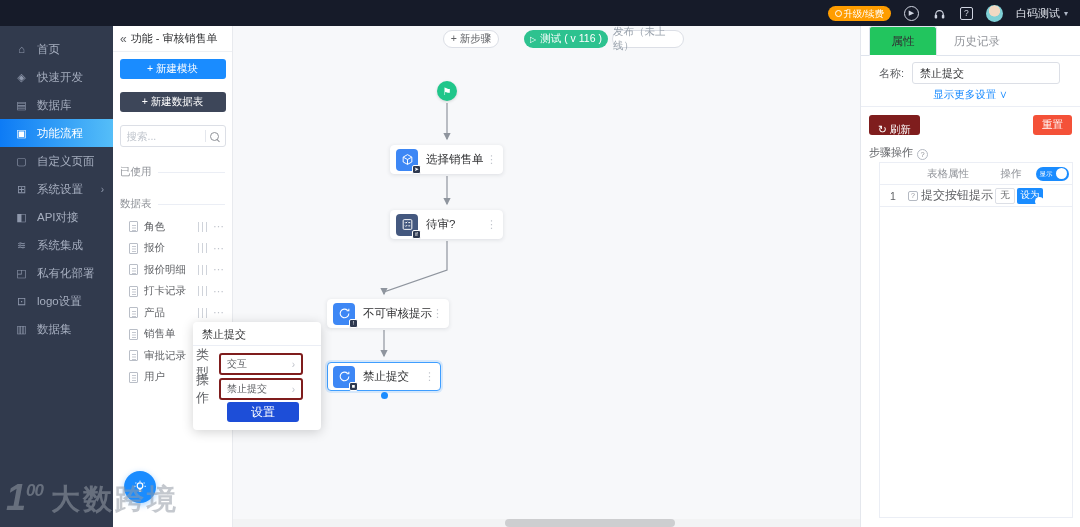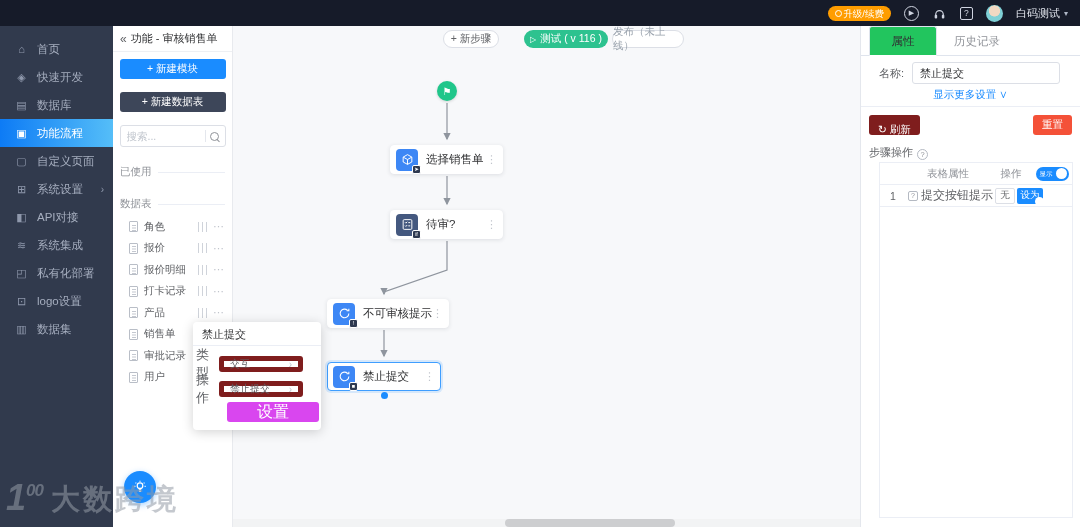--- a/index.html
+++ b/index.html
@@ -76,24 +76,24 @@
   .fnode .nmenu { margin-left:auto; margin-right:5px; color:#c0c4cc; font-size:11px; cursor:pointer; }
   .sel-dot { position:absolute; left:50%; bottom:-9px; width:7px; height:7px; margin-left:-3.5px; border-radius:50%; background:#1a8cff; }
   .hscroll-track { position:absolute; left:0; bottom:0; width:627px; height:8px; background:#f2f3f4; }
   .hscroll-thumb { position:absolute; left:272px; bottom:0; width:170px; height:8px; border-radius:4px; background:#cdced0; cursor:pointer; }
 
   
   .popup { position:absolute; left:193px; top:322px; width:128px; height:108px; background:#fff; border-radius:4px; box-shadow:0 2px 12px rgba(0,0,0,.18); z-index:30; }
   .popup-title { height:24px; line-height:24px; padding-left:9px; font-size:11px; color:#303133; border-bottom:1px solid #ebeef5; }
   .popup-row { position:absolute; left:0; width:100%; height:22px; display:flex; align-items:center; }
   .popup-row .plabel { width:23px; margin-left:3px; font-size:13px; color:#606266;font-family:Liberation Mono, monospace; }
-  .pselect { width:84px; height:16px; border:5px solid #7f1d1d; border-radius:3px; display:flex; align-items:center; padding:0 6px; cursor:pointer; }
+  .pselect { width:84px; height:22px; border:2px solid #7f1d1d; border-radius:3px; display:flex; align-items:center; padding:0 6px; cursor:pointer; }
   .pselect .pval { font-size:10px; color:#606266; }
   .pselect .parrow { margin-left:auto; color:#c0c4cc; font-size:10px; }
-  .popup-btn { position:absolute; left:34px; top:80px; width:92px; height:20px; background:#d946ef; color:#fff; border:none; border-radius:3px; font-size:16px; cursor:pointer; font-family:inherit; }
+  .popup-btn { position:absolute; left:34px; top:80px; width:72px; height:20px; background:#1d4ed8; color:#fff; border:none; border-radius:3px; font-size:12px; cursor:pointer; font-family:inherit; }
 
   
   .inspector { position:absolute; left:860px; top:26px; width:220px; height:501px; background:#fff; border-left:1px solid #e4e7ed; z-index:5; }
   .ins-tabs { position:relative; height:30px; border-bottom:1px solid #dfe4ed; }
   .ins-tab { position:absolute; top:0; height:30px; width:68px; display:flex; align-items:center; justify-content:center; font-size:11.5px; cursor:pointer; }
   .ins-tab.active { left:8px; background:#22c55e; border:1px solid #dfe4ed; border-bottom:1px solid #fff; border-radius:3px 3px 0 0; color:#303133; }
   .ins-tab.inactive { left:82px; color:#909399; }
   .name-row { position:absolute; left:0; top:36px; width:100%; display:flex; align-items:center; }
   .name-label { margin-left:18px; font-size:11px; color:#606266; }
   .name-input { margin-left:8px; width:148px; height:22px; border:1px solid #dcdfe6; border-radius:3px; padding:0 7px; font-size:11px; color:#303133; outline:none; font-family:inherit; }

